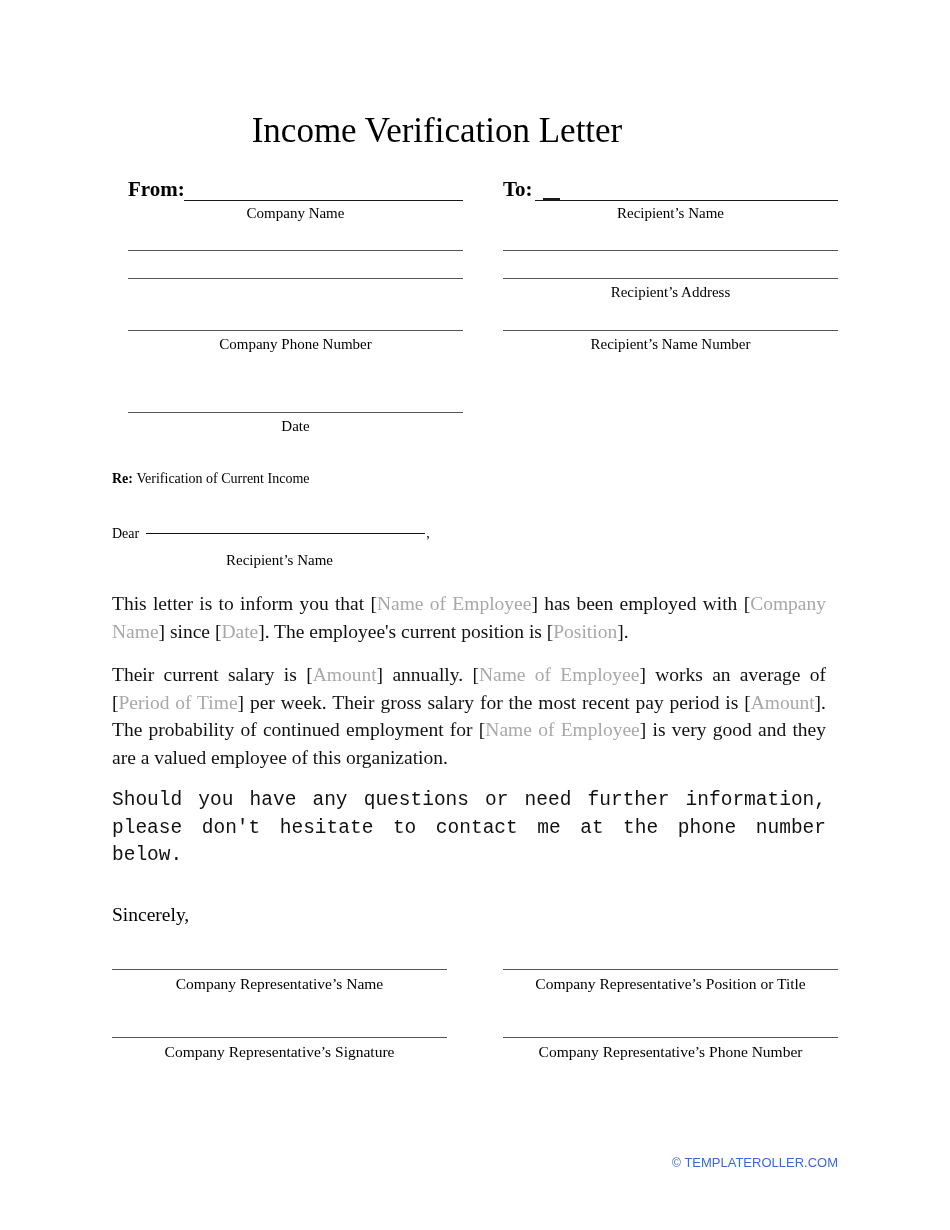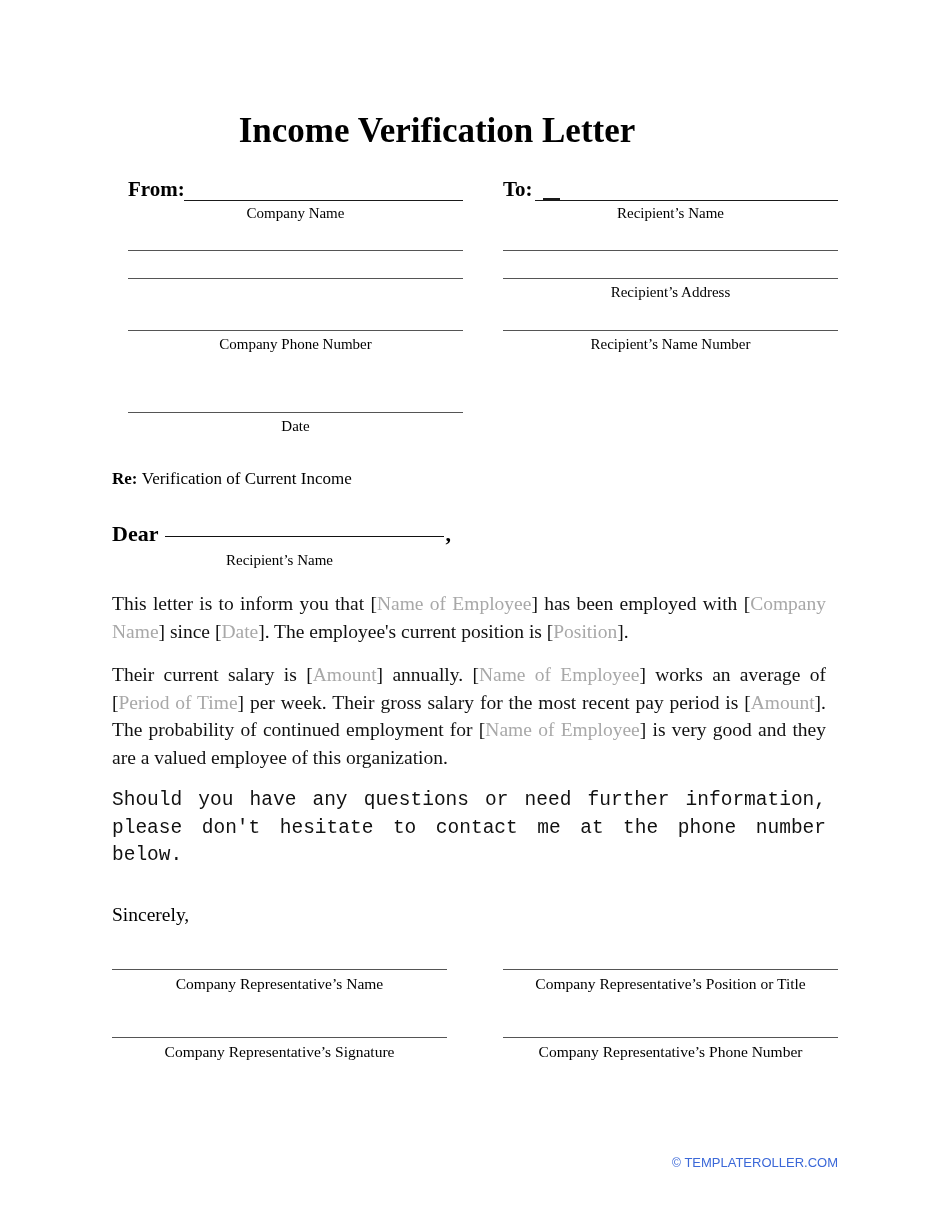--- a/index.html
+++ b/index.html
@@ -24,21 +24,21 @@
   }
 
   
   .doc-title {
     position: absolute;
     left: 0;
     top: 110px;
     width: 874px;
     text-align: center;
     font-size: 35px;
-    font-weight: bold;
+    font-weight: normal;
     letter-spacing: 0px;
     line-height: 42px;
   }
 
   
   .addr-block {
     position: absolute;
     left: 112px;
     top: 176px;
     width: 726px;
@@ -97,32 +97,32 @@
     width: 335px;
     height: 0;
     border-bottom: 1.4px solid #555555;
   }
 
   
   .re-line {
     position: absolute;
     left: 112px;
     top: 467px;
-    font-size: 17px;
+    font-size: 14px;
     line-height: 24px;
     white-space: nowrap;
   }
   .re-line .b { font-weight: bold; }
 
   .dear-line {
     position: absolute;
     left: 112px;
     top: 521px;
-    font-size: 22px;
-    font-weight: bold;
+    font-size: 14px;
+    font-weight: normal;
     line-height: 26px;
     white-space: nowrap;
   }
   .dear-rule {
     display: inline-block;
     width: 279px;
     height: 0;
     border-bottom: 1.8px solid #111111;
     vertical-align: 4px;
     margin: 0 1px 0 7px;

